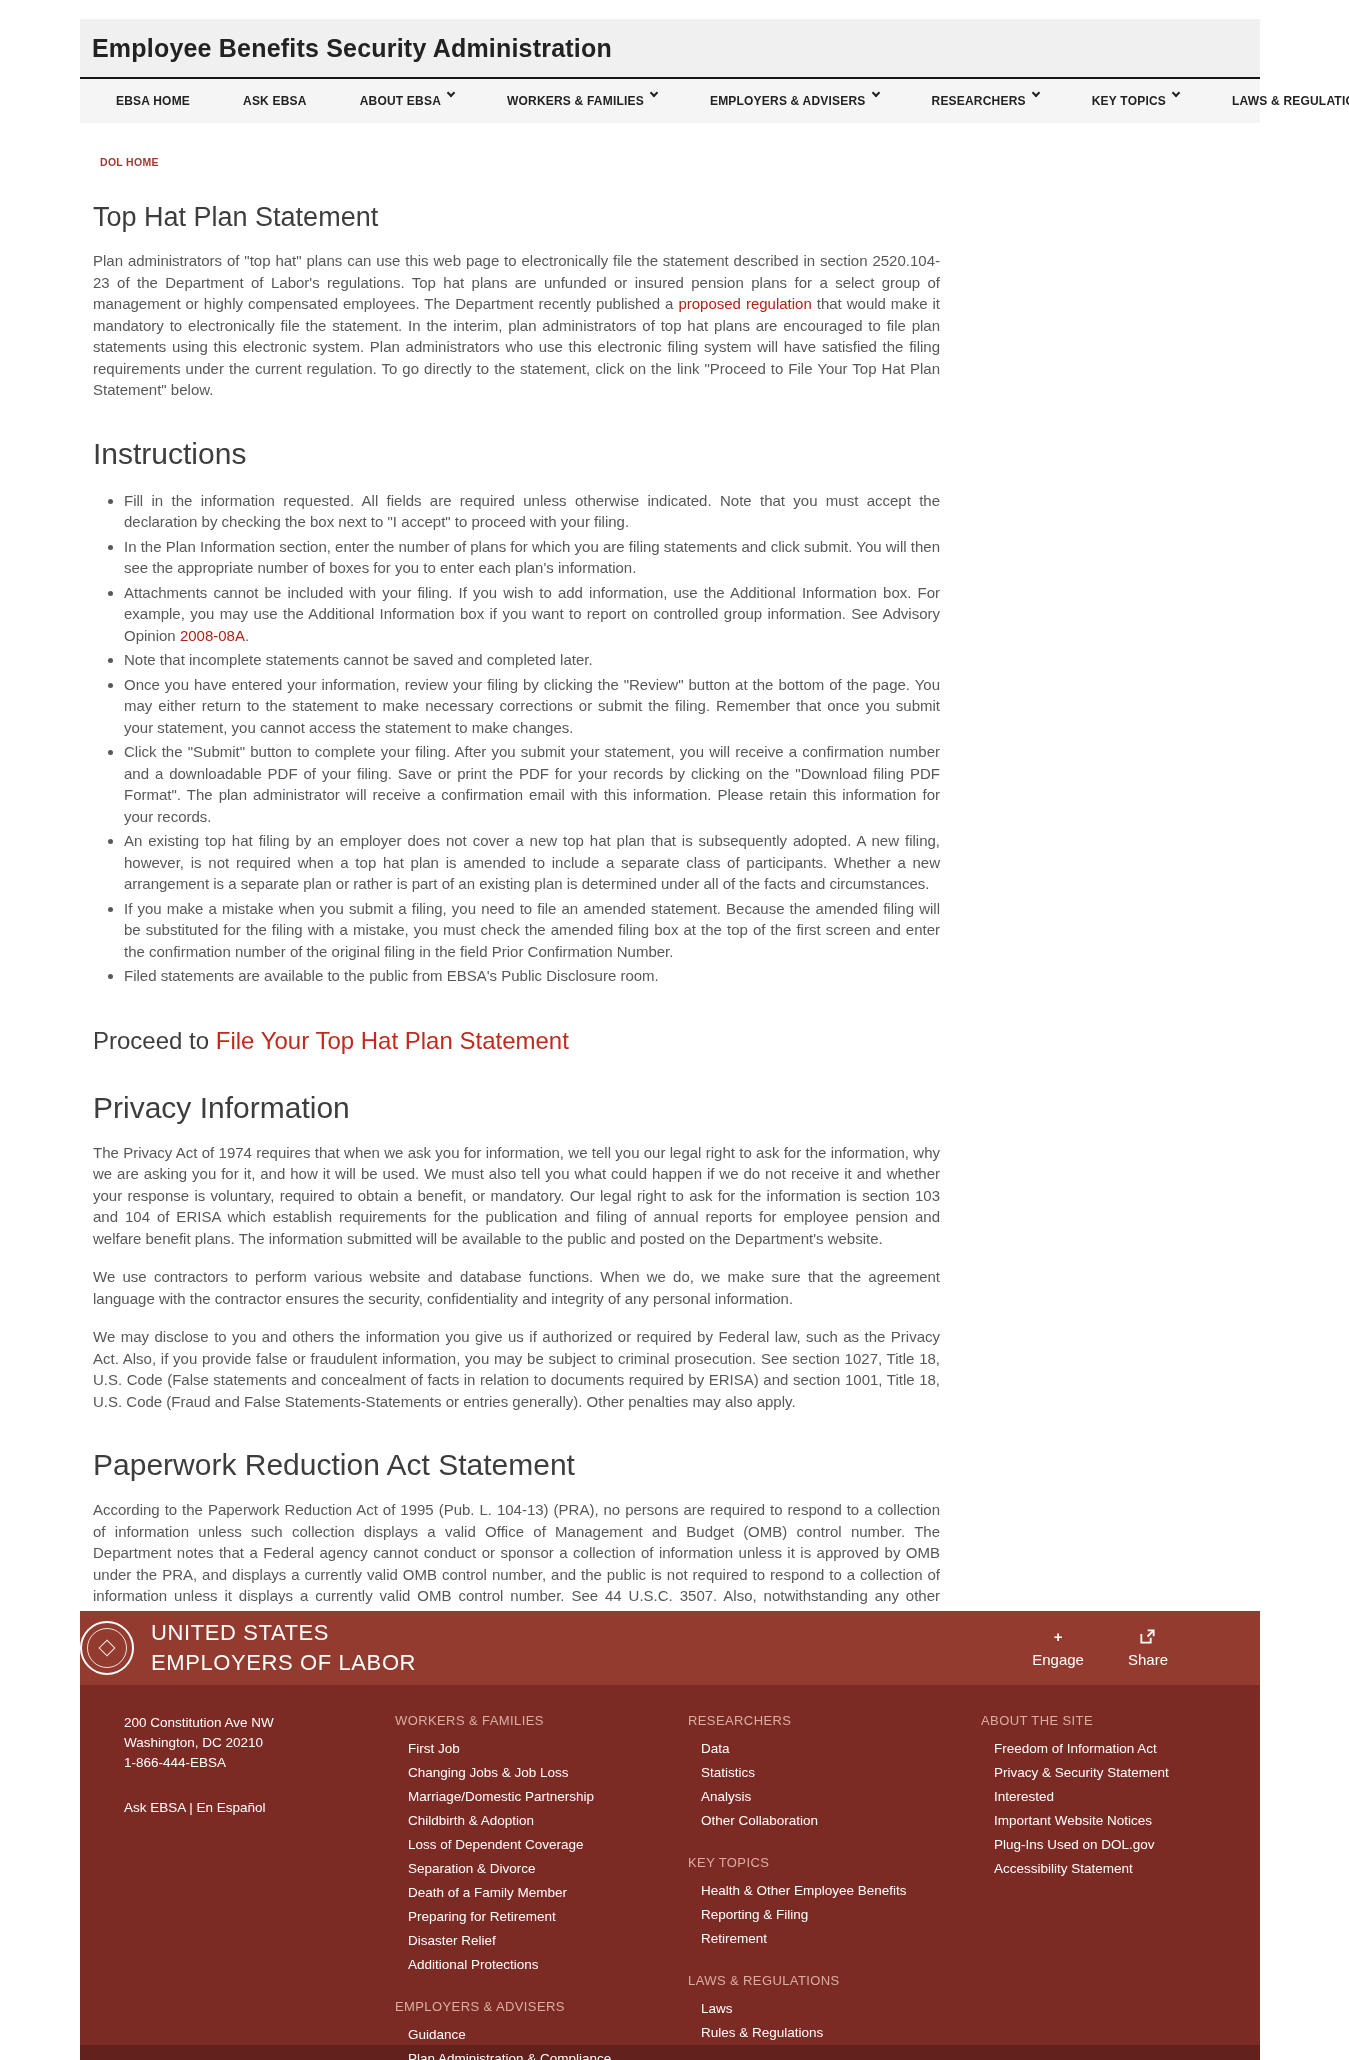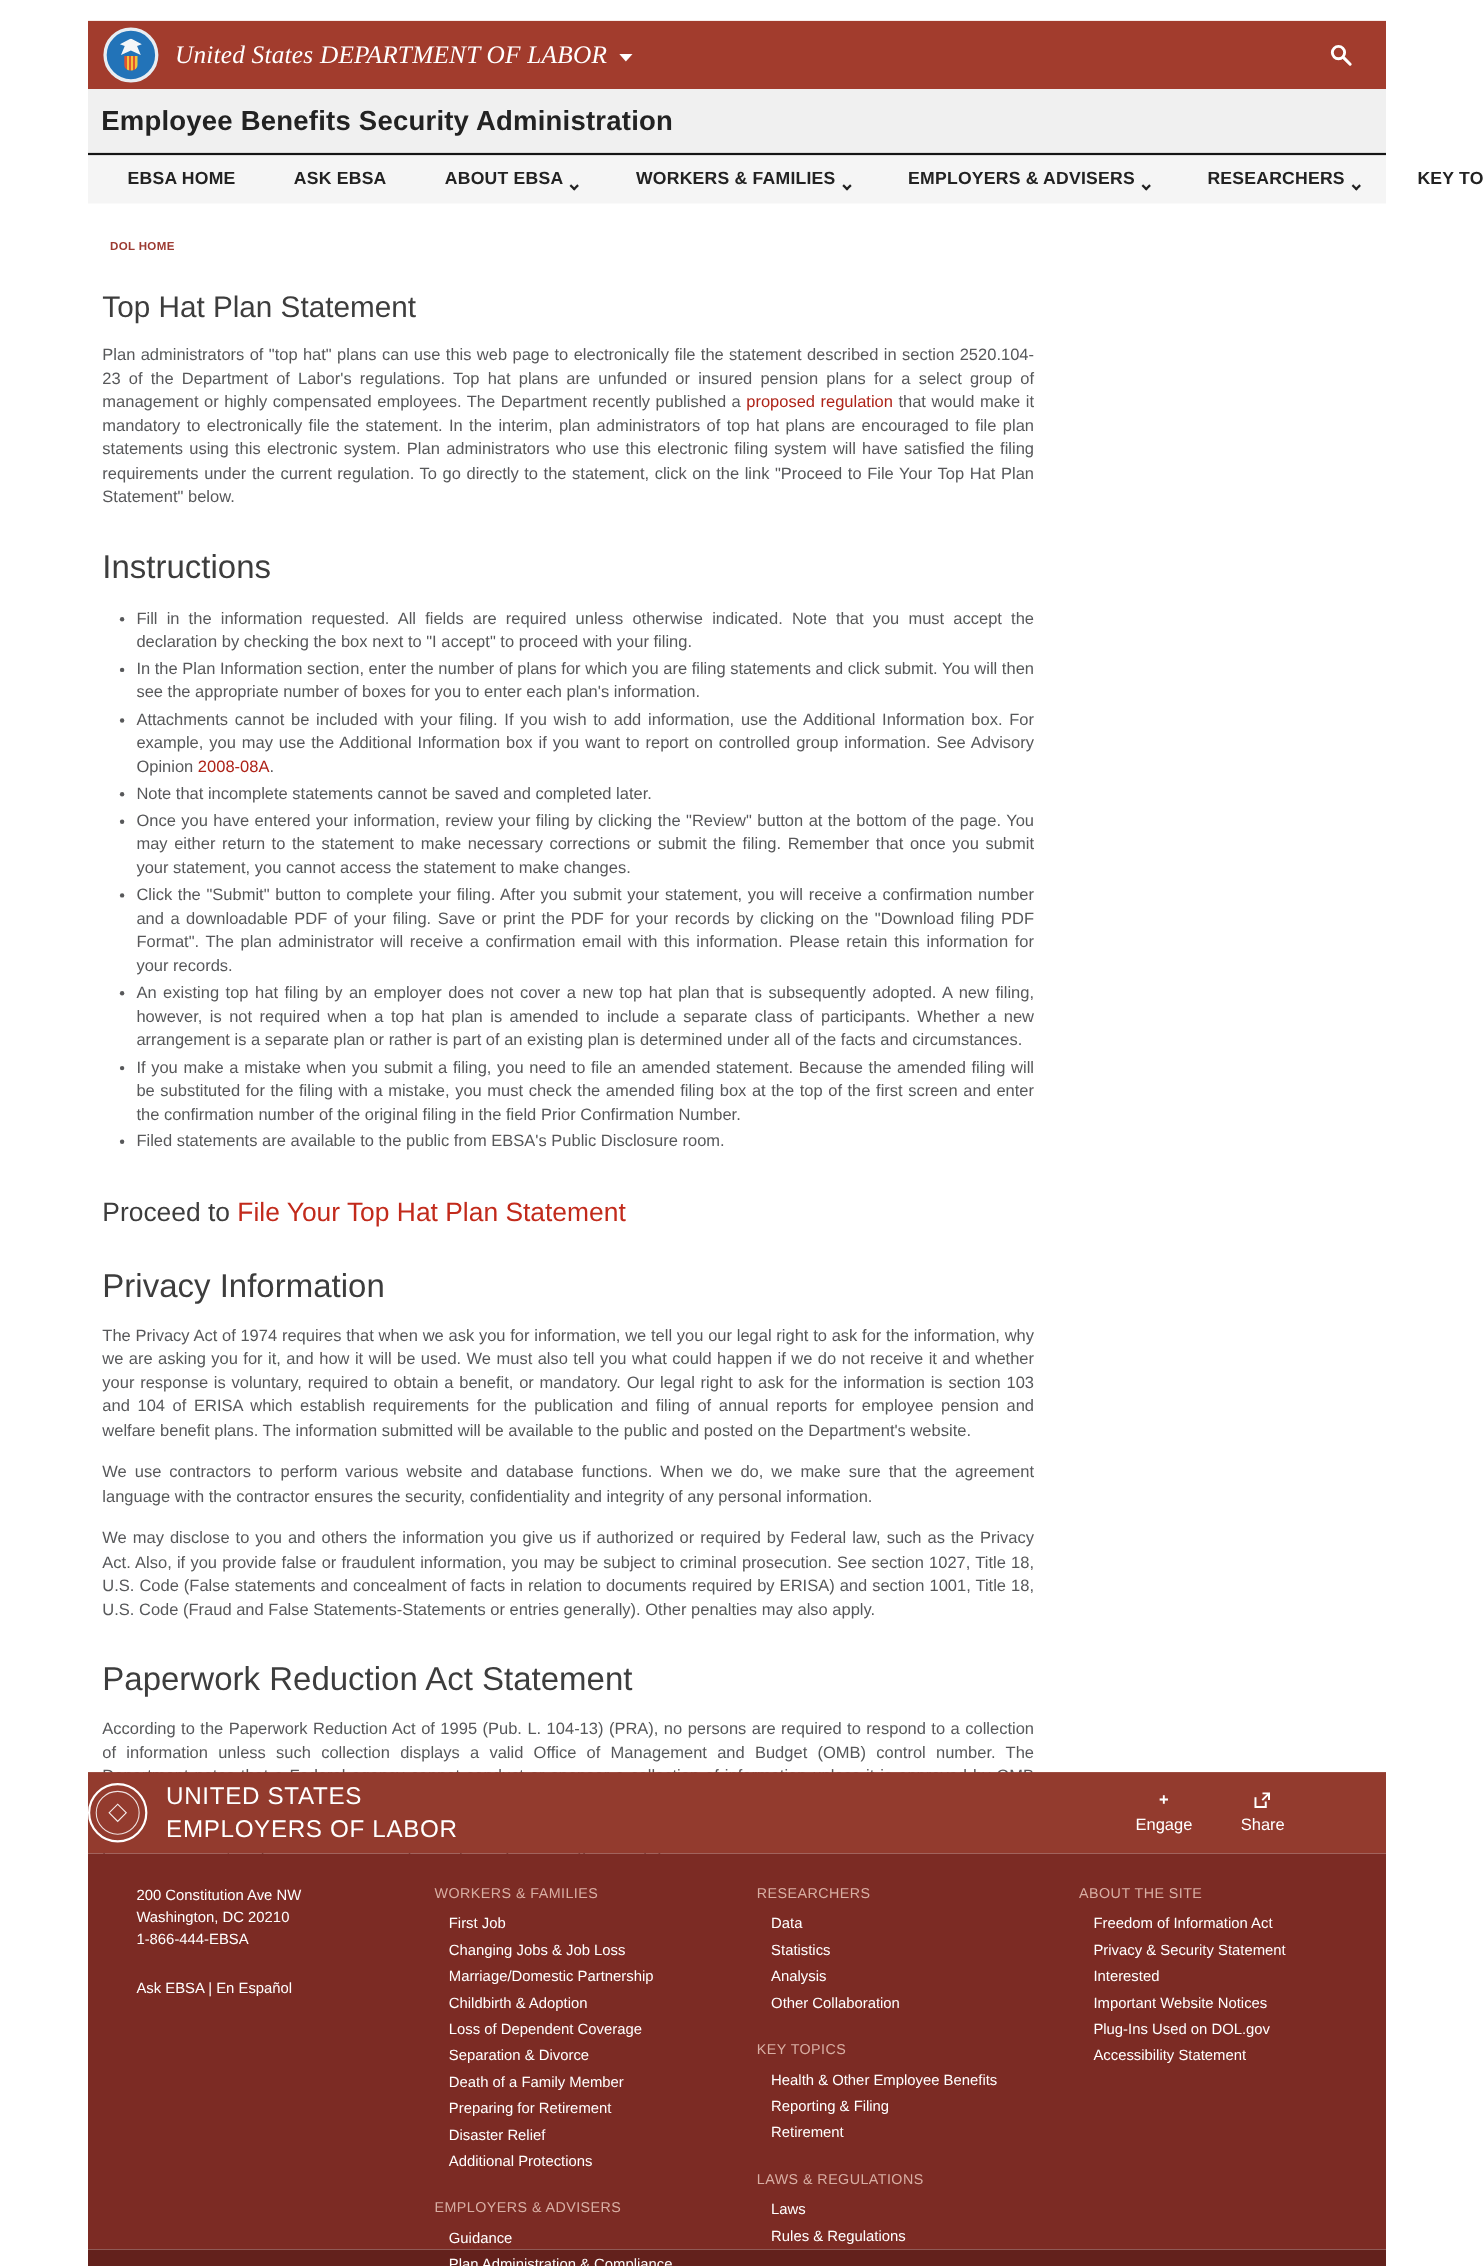--- a/index.html
+++ b/index.html
@@ -35,22 +35,22 @@
     justify-content:center; cursor:pointer; }
 
   
   .site-banner { height:58px; background:#F0F0F0; display:flex; align-items:center;
     padding-left:12px; }
   .site-title { font-size:25px; font-weight:700; color:#222222; letter-spacing:.2px; }
 
   
   .main-nav { background:#F5F5F5; border-top:2px solid #151515; height:46px;
     display:flex; align-items:center; padding-left:10px; }
-  .nav-item { font-size:16px; font-weight:700; color:#222222; letter-spacing:.2px;
-    display:flex; align-items:flex-end; margin-right:27px; cursor:pointer; white-space:nowrap;padding-left:26px; }
+  .nav-item { font-size:12px; font-weight:700; color:#222222; letter-spacing:.2px;
+    display:flex; align-items:flex-start; margin-right:27px; cursor:pointer; white-space:nowrap;padding-left:26px; }
   .chev { width:6px; height:6px; border-right:2px solid #222; border-bottom:2px solid #222;
     transform:rotate(45deg); margin-left:7px; margin-top:-4px; }
 
   
   .content { padding-left:13px; width:860px; }
   .breadcrumb { margin-top:33px; margin-left:7px; font-size:10.5px; font-weight:700;
     color:#9C3A31; letter-spacing:.3px; }
   .breadcrumb a { color:#9C3A31; text-decoration:none; cursor:pointer; }
   h1.page-title { margin:34px 0 0; font-size:27px; font-weight:400; color:#3D3D3D; }
   .content p { font-size:15px; color:#57585A; line-height:21.5px; margin:17px 0 0;
@@ -93,35 +93,20 @@
     font-weight:400; }
   .fgroup a { display:block; color:#ffffff; font-size:13.5px; line-height:24px;
     text-decoration:none; margin-left:13px; cursor:pointer; }
   .footer-strip { height:15px; background:#63211C; }
 </style>
 </head>
 <body>
 
 <div class="page">
 
-  <div class="header-bar">
-    <div class="seal">
-      <div class="eagle"></div>
-      <div class="shield"></div>
-    </div>
-    <div class="agency-title">United States DEPARTMENT OF LABOR</div>
-    <div class="caret-down"></div>
-    <div class="hdr-spacer"></div>
-    <div class="search-btn">
-      <svg width="24" height="24" viewBox="0 0 24 24">
-        <circle cx="9.8" cy="9.8" r="5.6" fill="none" stroke="#ffffff" stroke-width="2.6"></circle>
-        <line x1="14.2" y1="14.2" x2="20.4" y2="20.4" stroke="#ffffff" stroke-width="2.8" stroke-linecap="round"></line>
-      </svg>
-    </div>
-  </div>
 
   <div class="site-banner">
     <div class="site-title">Employee Benefits Security Administration</div>
   </div>
 
   <div class="main-nav">
     <div class="nav-item">
         <span>EBSA HOME</span>
       </div>
     <div class="nav-item">

